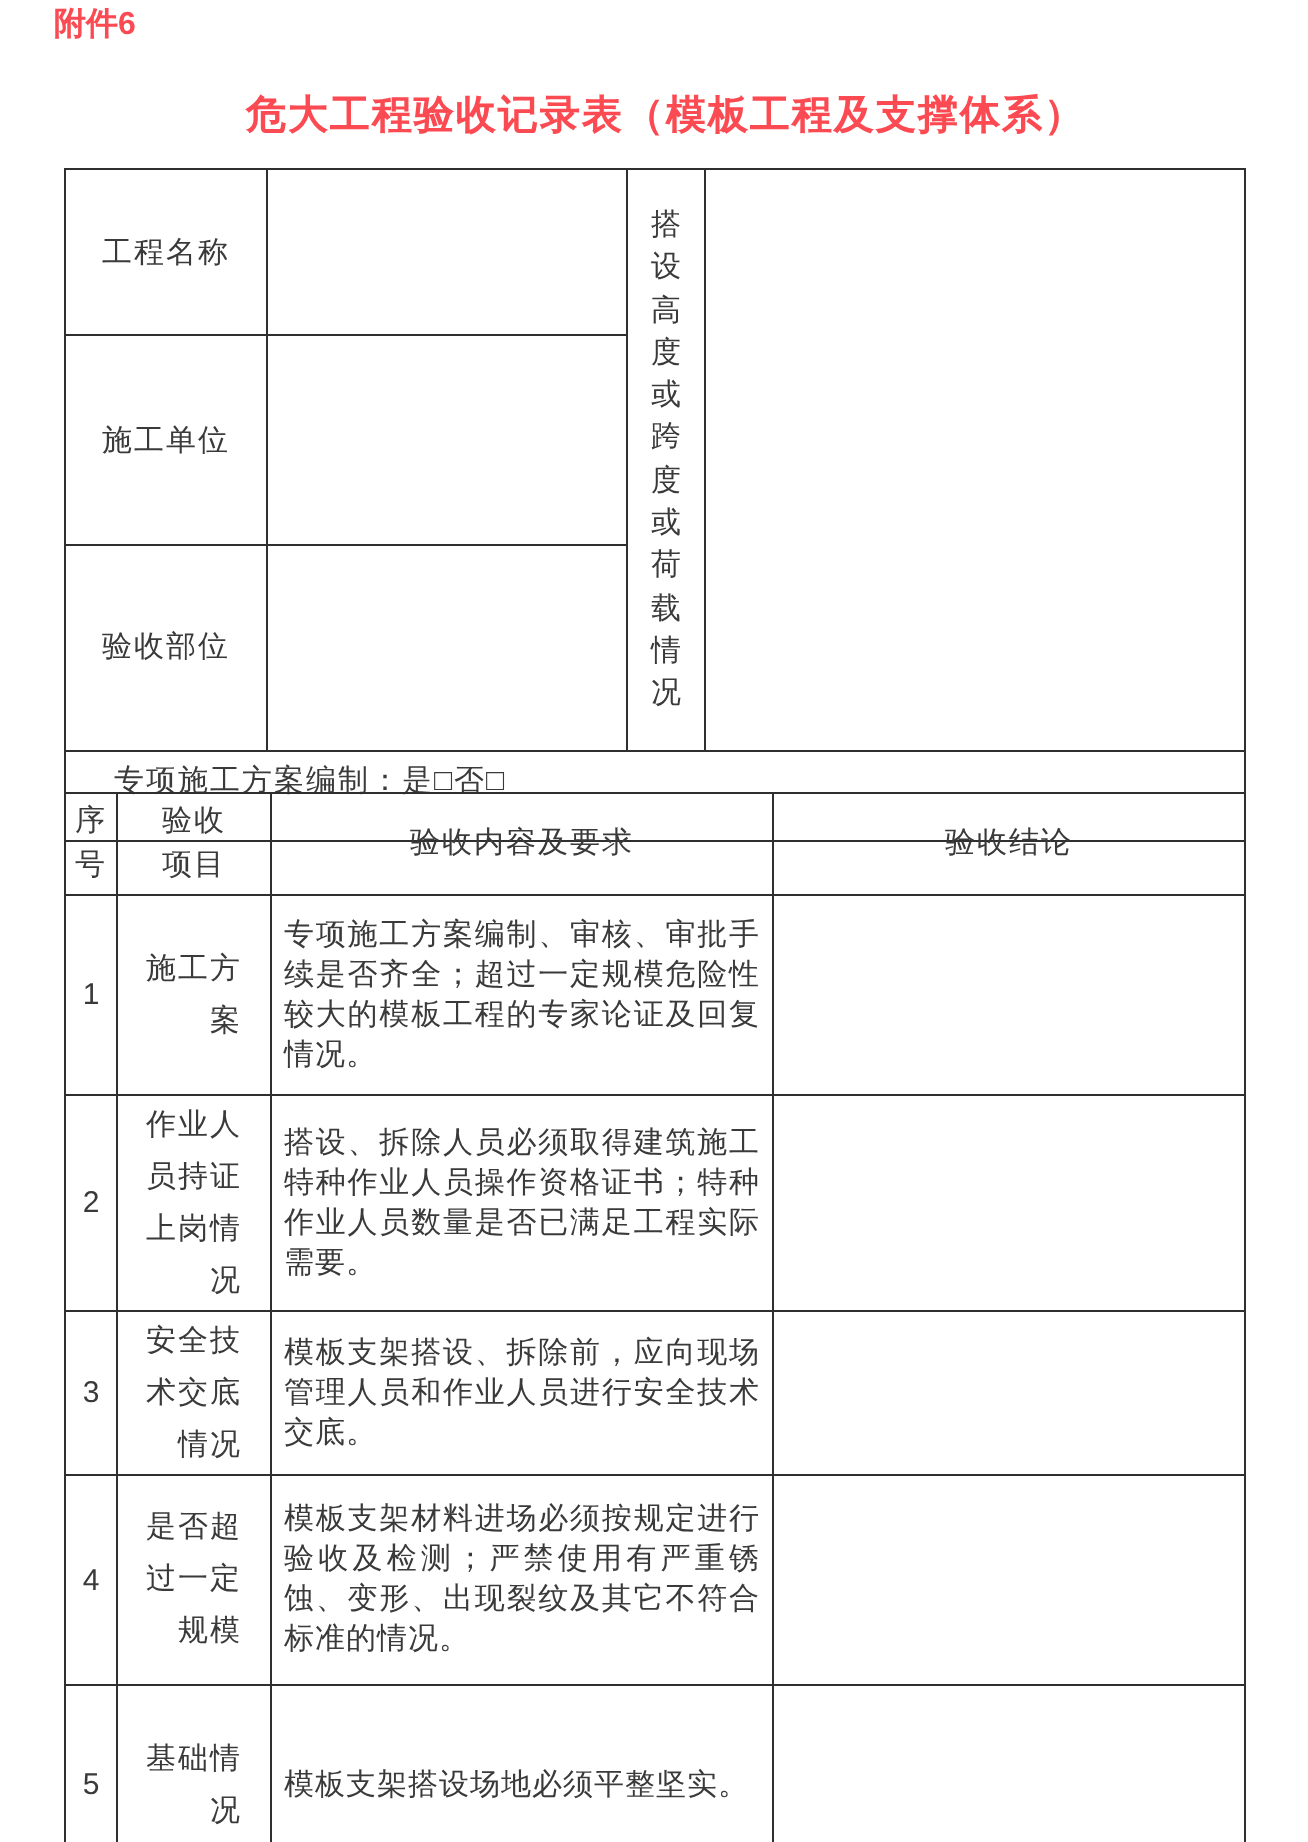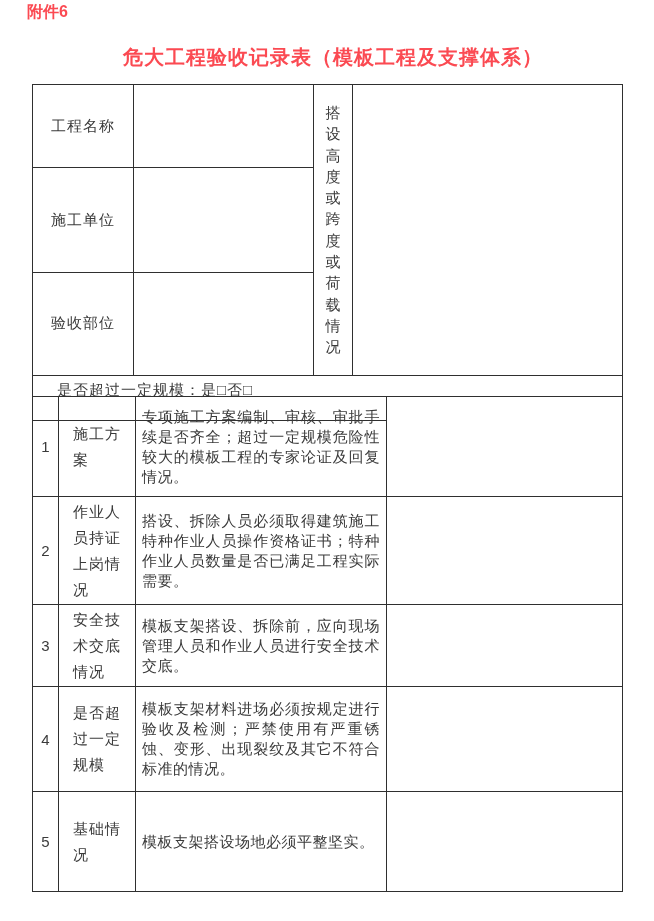--- a/index.html
+++ b/index.html
@@ -52,21 +52,21 @@
     vertical-align:top;text-align:left;
     padding:5px 0 0 24px;font-size:15px;letter-spacing:1px;
   }
   td.hdr{
     text-align:center;line-height:22px;padding:0 15px;
     word-break:break-all;letter-spacing:1px;
   }
   td.hdr.wide{padding:0 8px;}
   td.seq{text-align:center;font-size:14px;padding:0;}
   td.item{
-    text-align:left;padding:0 14px;
+    text-align:right;padding:0 14px;
     line-height:26px;word-break:break-all;letter-spacing:1px;
   }
   td.content{
     padding:0 6px;font-size:14px;line-height:20px;
     text-align:justify;letter-spacing:0.5px;
   }
   td.concl{background:#ffffff;}
 </style>
 </head>
 <body>
@@ -95,33 +95,39 @@
     </tr>
     <tr style="height:96px">
       <td class="lbl">施工单位</td>
       <td class="val"></td>
     </tr>
     <tr style="height:95px">
       <td class="lbl">验收部位</td>
       <td class="val"></td>
     </tr>
     <tr style="height:45px">
-      <td class="scale" colspan="4">是否超过一定规模：是□否□</td>
+      <td class="scale" colspan="4">专项施工方案编制：是□否□</td>
     </tr>
   </tbody>
     </table>
 
   <table class="doc" id="check-table">
     <colgroup>
       <col style="width:26px">
         <col style="width:77px">
         <col style="width:251px">
         <col style="width:236px">
     </colgroup>
     <tbody>
+        <tr style="height:51px">
+      <td class="hdr" style="padding:0 4px">序号</td>
+      <td class="hdr">验收项目</td>
+      <td class="hdr wide">验收内容及要求</td>
+      <td class="hdr wide">验收结论</td>
+    </tr>
     <tr style="height:100px">
       <td class="seq">1</td>
       <td class="item">施工方案</td>
       <td class="content">专项施工方案编制、审核、审批手续是否齐全；超过一定规模危险性较大的模板工程的专家论证及回复情况。</td>
       <td class="concl"></td>
     </tr>
     <tr style="height:108px">
       <td class="seq">2</td>
       <td class="item">作业人员持证上岗情况</td>
       <td class="content">搭设、拆除人员必须取得建筑施工特种作业人员操作资格证书；特种作业人员数量是否已满足工程实际需要。</td>

